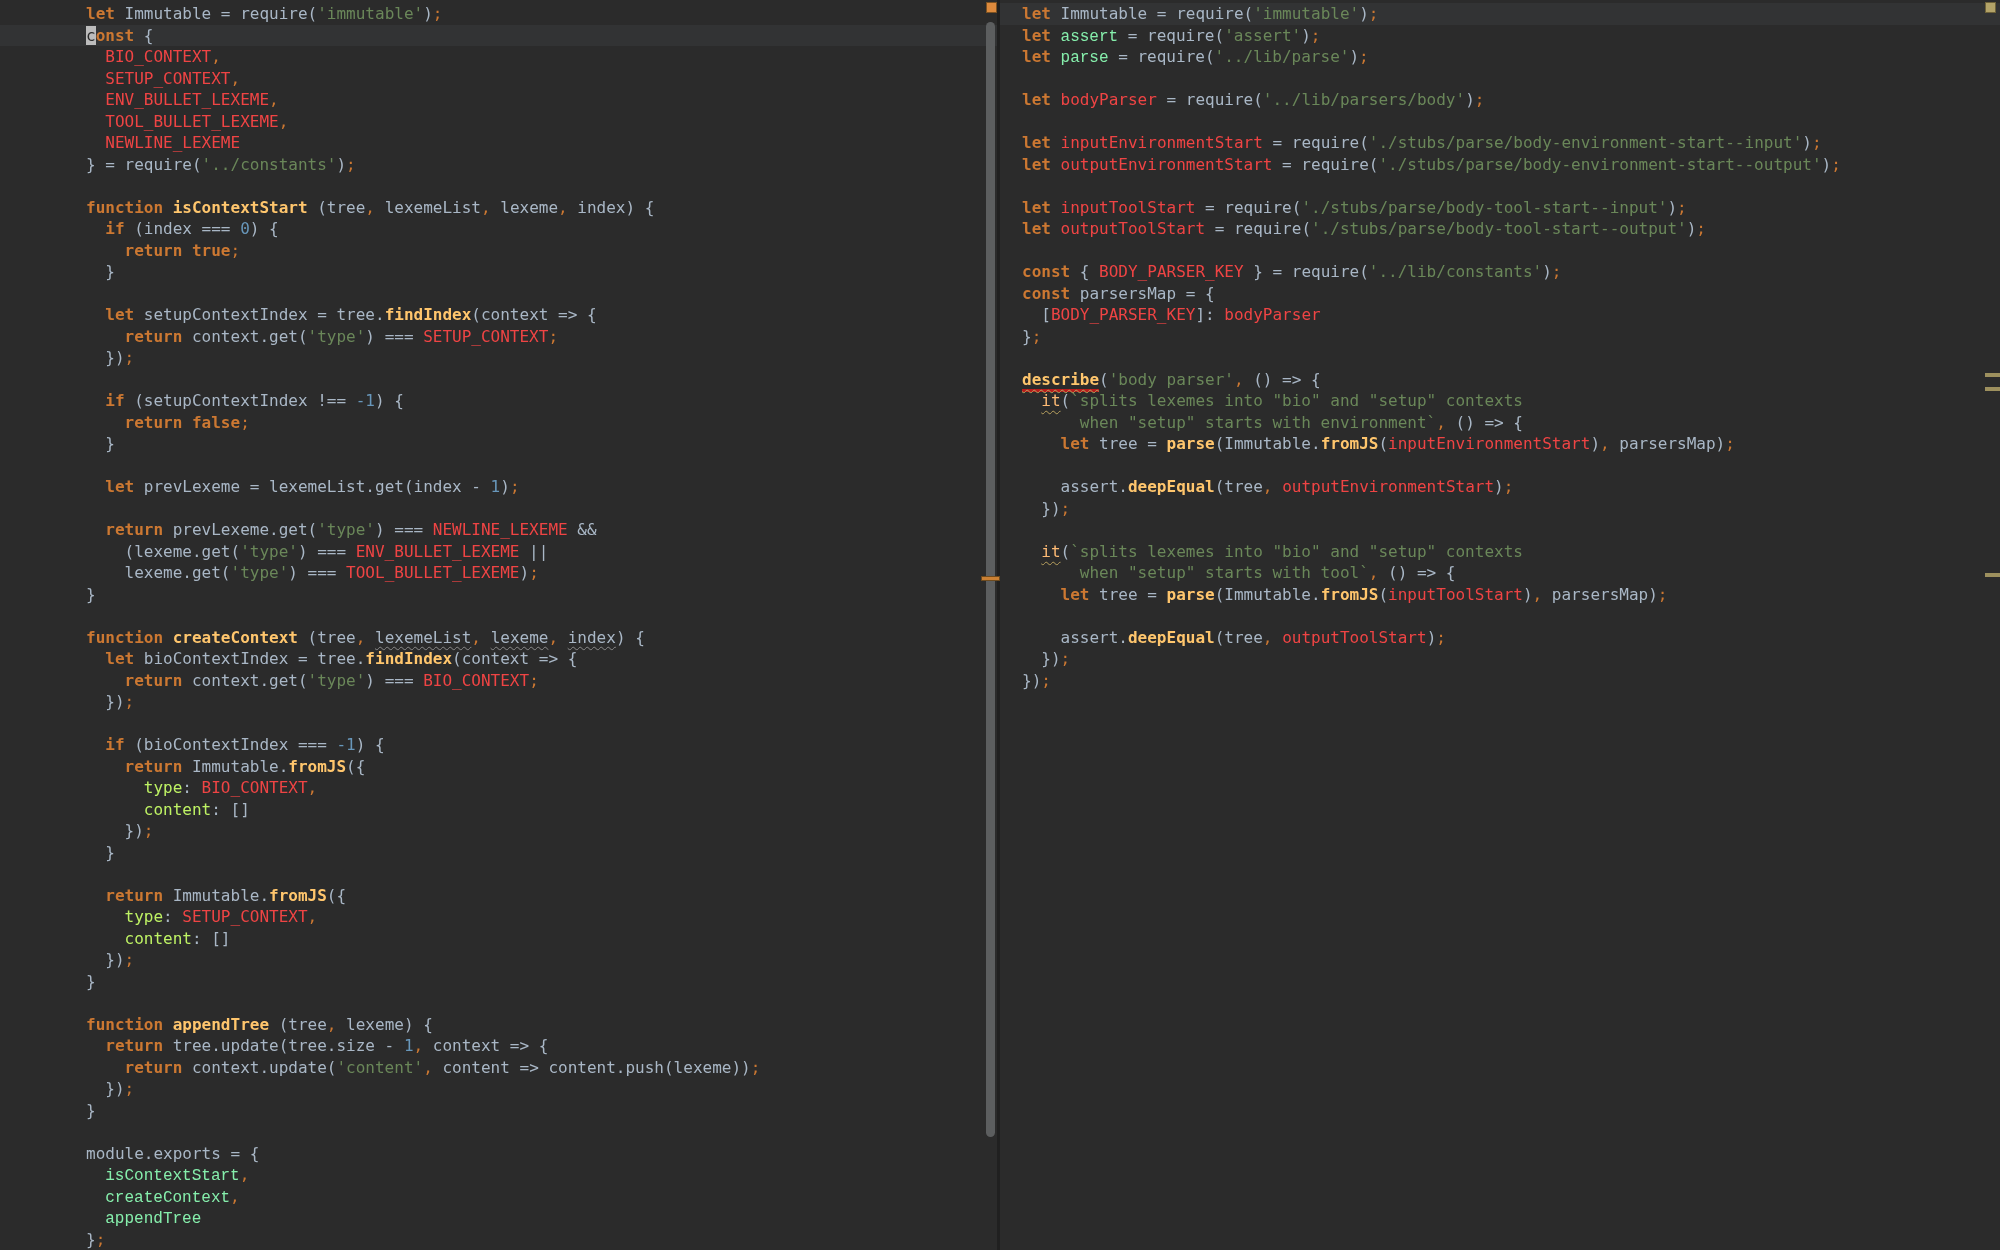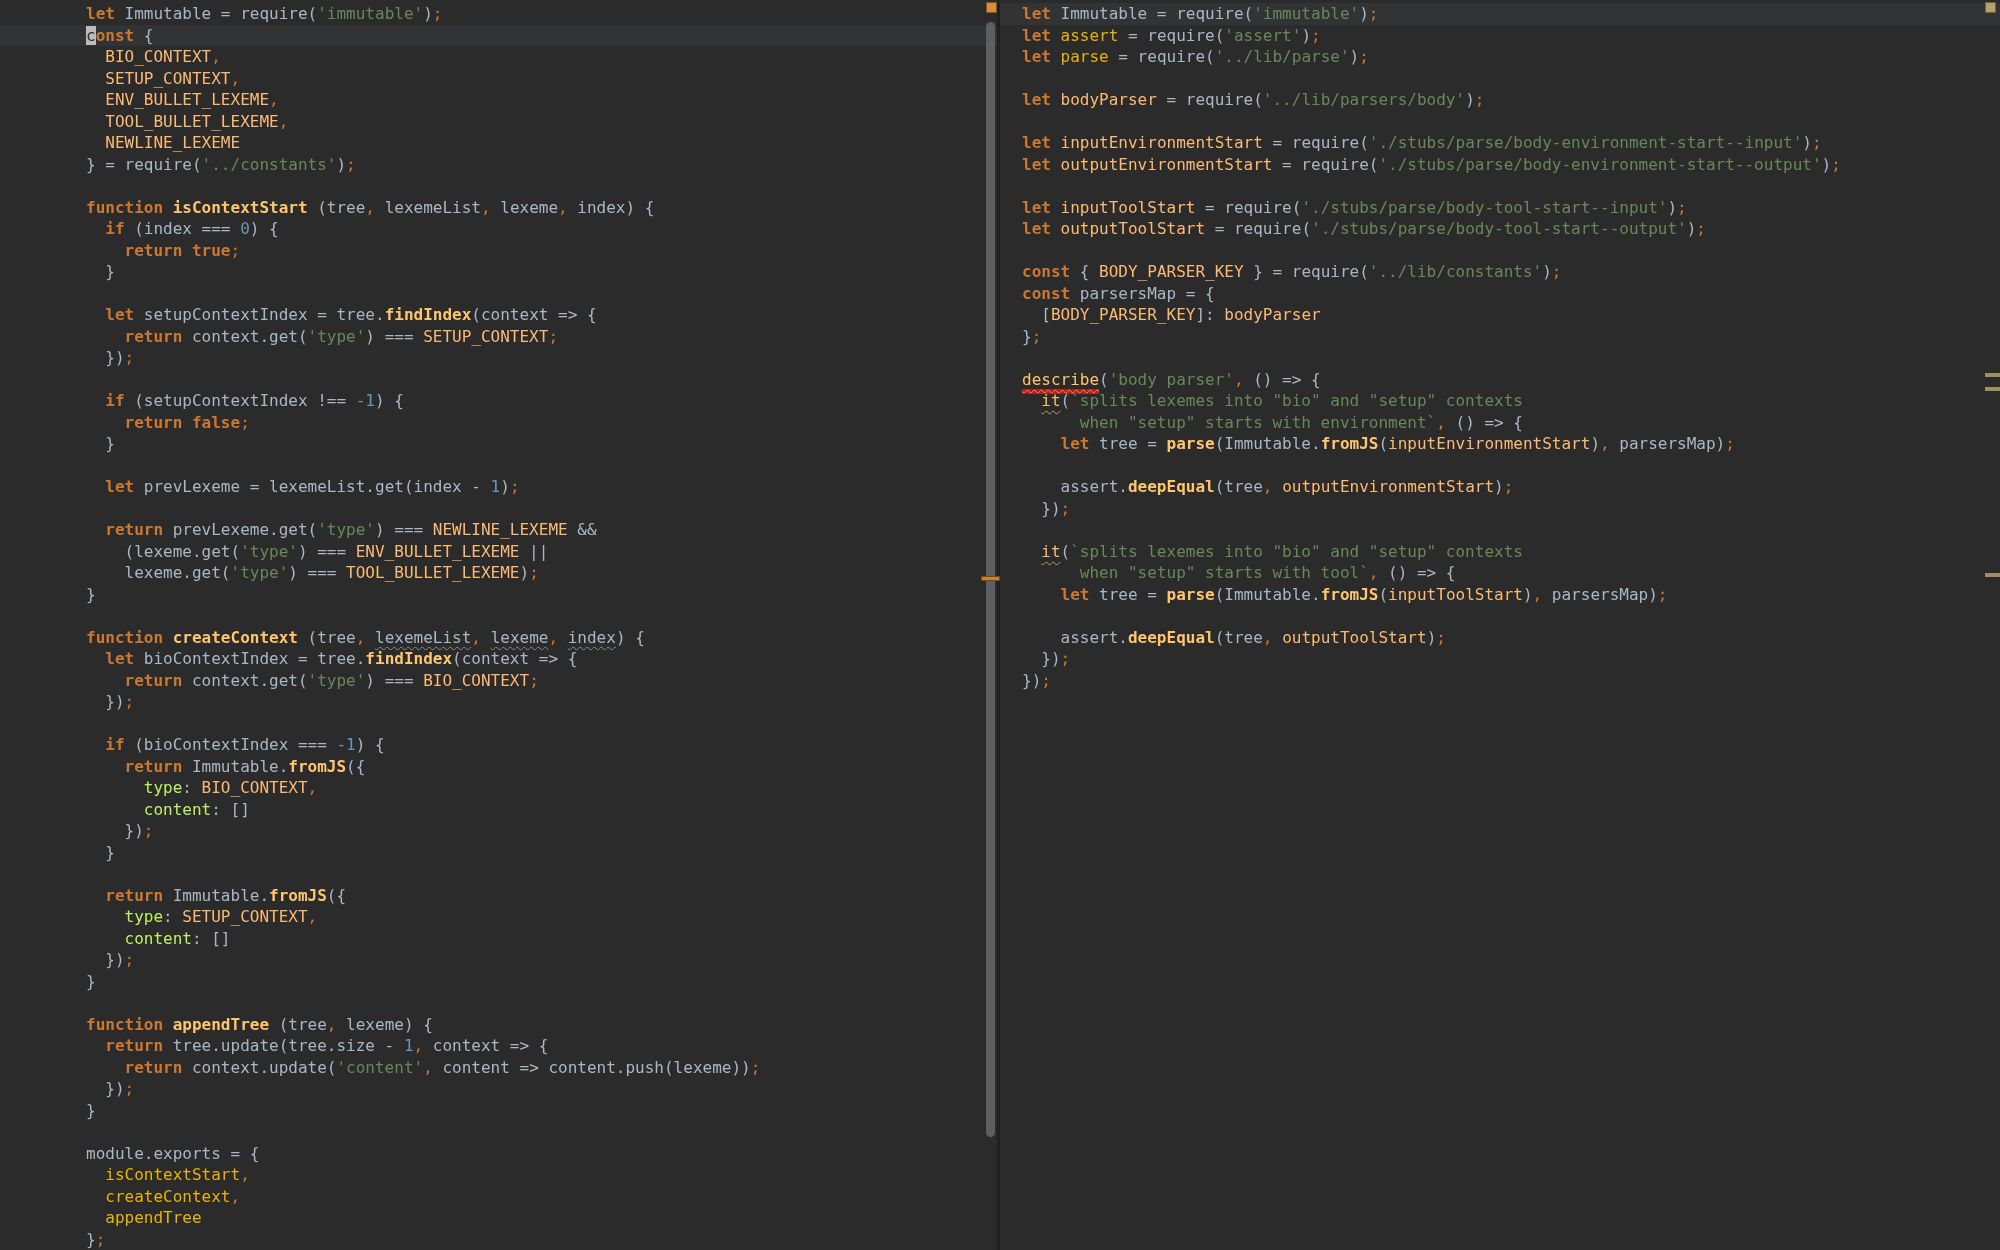--- a/index.html
+++ b/index.html
@@ -18,26 +18,26 @@
   .line{height:21.5px;box-sizing:border-box;}
   #left-pane .line{padding-left:86px;width:997px;}
   #right-pane .line{padding-left:22px;width:1000px;}
   .line.hl{background:#323334;}
   
   .k{color:#cc7832;font-weight:bold;}
   .o{color:#cc7832;}
   .t{color:#a9b7c6;}
   .s{color:#6a8759;}
   .n{color:#6897bb;}
-  .p{color:#fdba74;}
+  .p{color:#ef4444;}
   .f{color:#ffc66d;font-weight:bold;}
-  .y{color:#eab308;}
+  .y{color:#86efac;font-family:Liberation Mono, monospace;}
   .key{color:#bef264;}
   .u{color:#a9b7c6;text-decoration:underline wavy #8a8a8a 1px;text-underline-offset:3px;}
-  .du{color:#ffc66d;border-bottom:5px solid #b91c1c;text-decoration:underline wavy #b8a15e 1px;text-underline-offset:4px;}
+  .du{color:#ffc66d;border-bottom:3px solid #b91c1c;text-decoration:underline wavy #b8a15e 1px;text-underline-offset:4px;font-weight:bold;}
   .iw{color:#fdba74;text-decoration:underline wavy #b8a15e 1px;text-underline-offset:4px;}
   .cur{background:#bcbcbc;color:#2b2b2b;}
   
   #pane-divider{position:absolute;left:997px;top:0;width:3px;height:1250px;background:#202020;}
   #left-scroll-thumb{position:absolute;left:986px;top:22px;width:9px;height:1115px;background:#5c5e5f;border-radius:5px;}
   #left-inspection-square{position:absolute;left:986px;top:2px;width:11px;height:11px;background:#dd8a3d;border:1px solid #7c5222;box-sizing:border-box;}
   #left-warning-dash{position:absolute;left:981px;top:576px;width:19px;height:5px;background:#cb8033;border:1px solid #6d4a1e;box-sizing:border-box;}
   #right-inspection-square{position:absolute;left:1985px;top:2px;width:11px;height:11px;background:#b3a368;border:1px solid #6e6239;box-sizing:border-box;}
   .right-warning-dash{position:absolute;left:1985px;width:15px;height:4px;background:#9d905e;}
   #right-dash-1{top:373px;}

